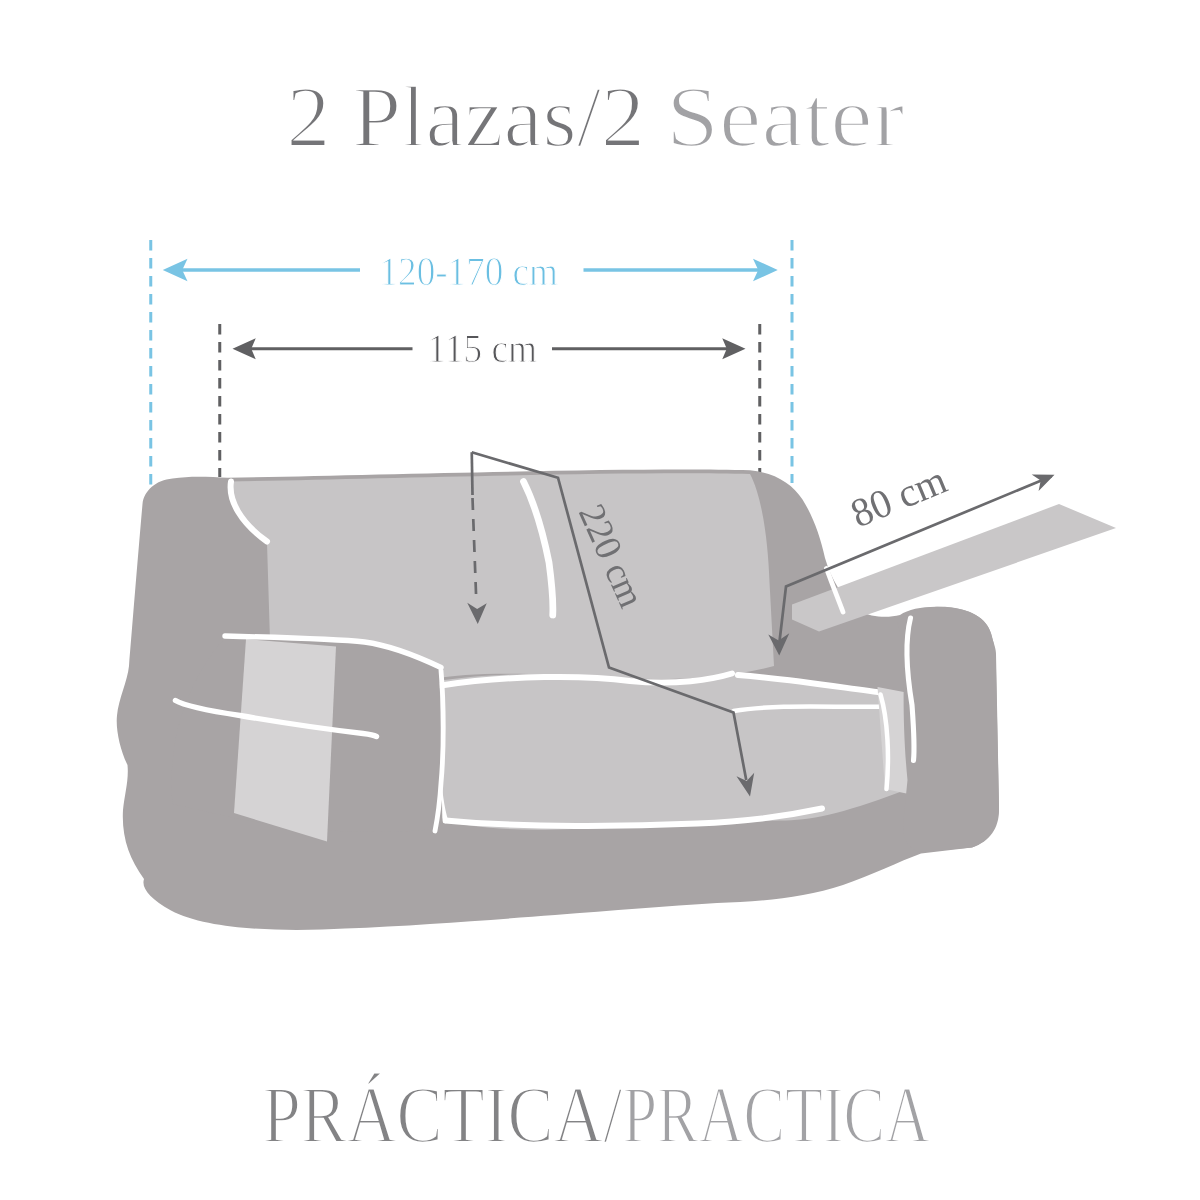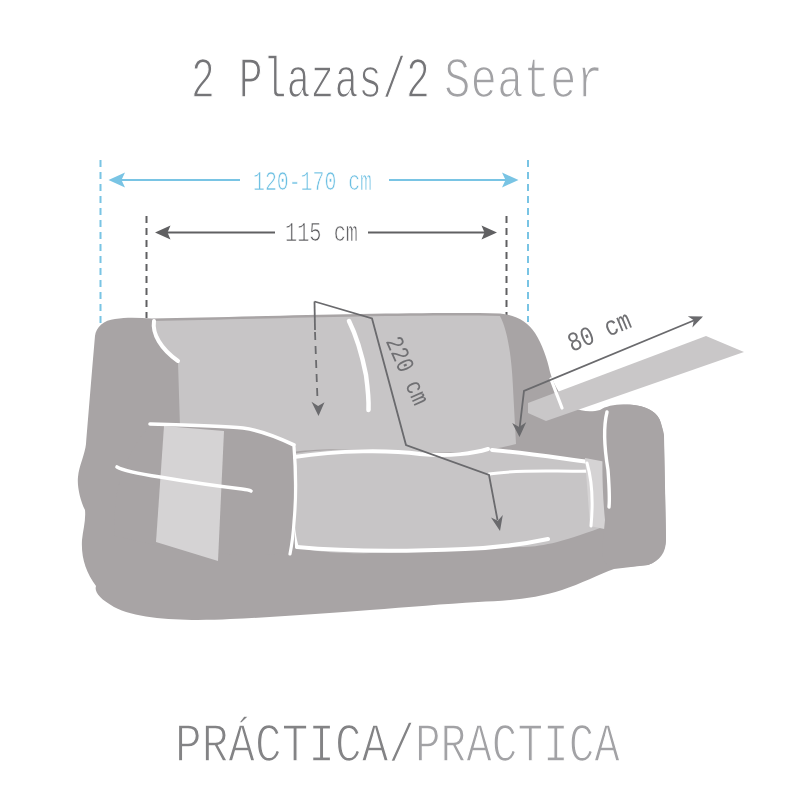--- a/index.html
+++ b/index.html
@@ -1,17 +1,17 @@
 <!DOCTYPE html>
 <html><head>
 <meta charset="utf-8">
 <style>
   html,body{margin:0;padding:0;background:#ffffff;}
   #page{position:relative;width:800px;height:800px;background:#ffffff;overflow:hidden;
-        font-family:Liberation Mono, monospace;text-align:right;}
+        font-family:Liberation Serif, serif;text-align:right;}
   svg{position:absolute;left:0;top:0;}
 </style>
 </head>
 <body>
 <div id="page">
 <svg width="800" height="800" viewBox="0 0 800 800">
 
   <g>
     <text x="191" y="97" font-size="58" fill="#757578" stroke="#ffffff" stroke-width="1.5" textLength="239" lengthAdjust="spacingAndGlyphs">2 Plazas/2</text>
     <text x="444" y="97" font-size="58" fill="#a2a2a5" stroke="#ffffff" stroke-width="1.5" textLength="159" lengthAdjust="spacingAndGlyphs">Seater</text>

